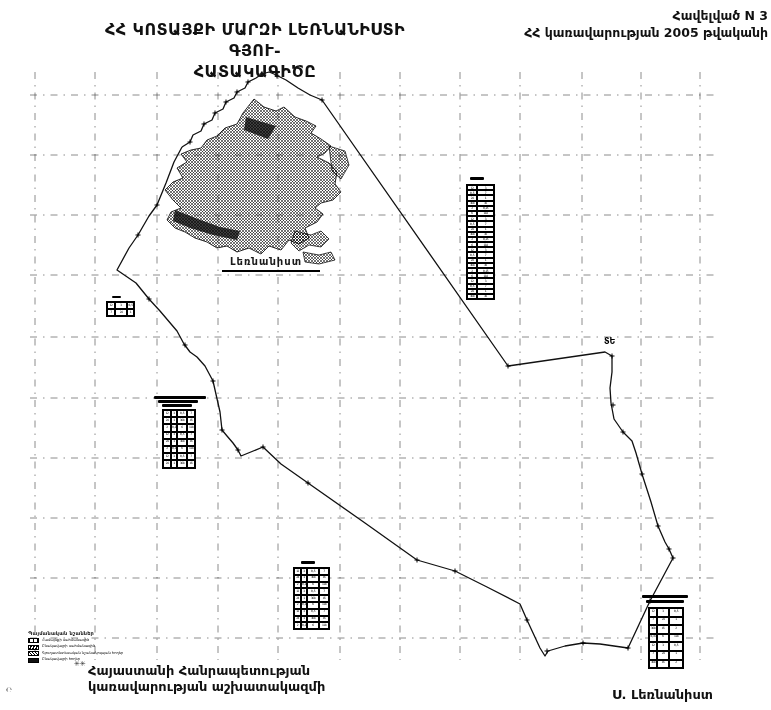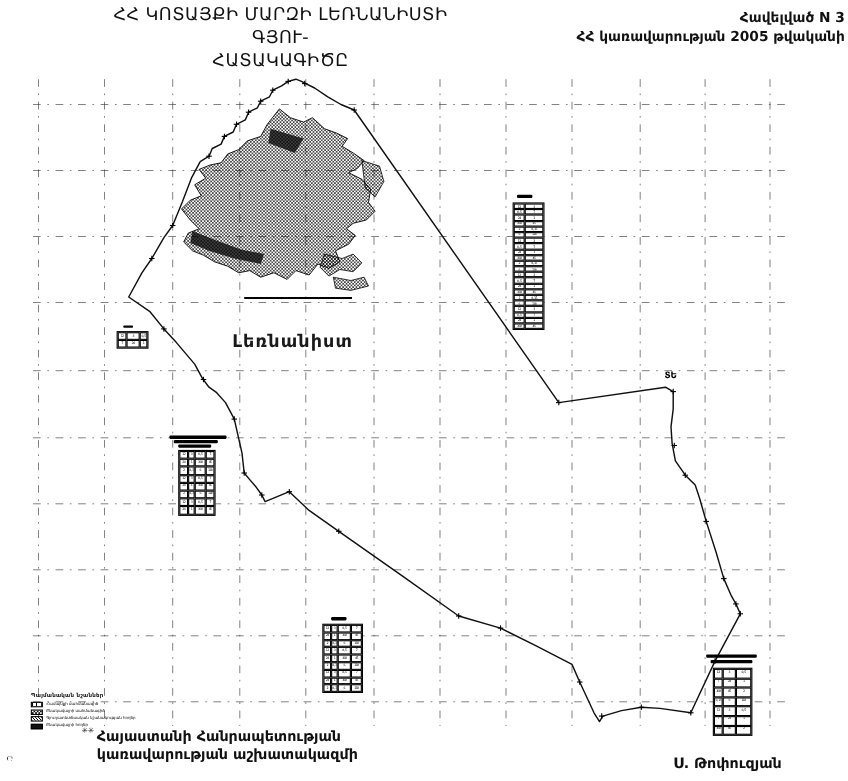--- a/index.html
+++ b/index.html
@@ -1,28 +1,28 @@
 <!DOCTYPE html>
 <html><head>
 <meta charset="utf-8">
 <style>
   html,body{margin:0;padding:0;background:#fff;}
   body{width:771px;height:710px;position:relative;overflow:hidden;
        font-family:"DejaVu Sans",sans-serif;color:#111;
        -webkit-font-smoothing:none;}
   .abs{position:absolute;}
   
-  .title-block{left:84px;top:3px;width:342px;text-align:center;
-Re    font-size:13.5px;font-weight:400;line-height:1.3;letter-spacing:.4px;}
+  .title-block{left:84px;top:20px;width:342px;text-align:center;
+Re    font-size:13.5px;font-weight:700;line-height:1.3;letter-spacing:.4px;}
   .annex-block{left:468px;top:8px;width:300px;text-align:right;
     font-size:12.5px;font-weight:700;line-height:1.35;}
   
   #mapsvg{left:0;top:0;}
   
-  .settlement-label{font-size:16px;font-weight:700;letter-spacing:1px;color:#1a1a1a;margin-top:44px;}
+  .settlement-label{font-size:10px;font-weight:700;letter-spacing:1px;color:#1a1a1a;}
   .marker-label{font-size:8px;font-weight:700;color:#000;}
   
   .mini-table-wrap{position:absolute;}
   .mini-table{display:grid;border:0.8px solid #000;background:#fff;
     box-sizing:border-box;}
   .mini-table .cell{border:0.4px solid #000;font-size:3px;line-height:1;
     overflow:hidden;color:#000;padding:0.5px 0;text-align:center;
     font-family:"DejaVu Sans Mono",monospace;letter-spacing:-0.5px;}
   .caption-bar{position:absolute;background:#000;border-radius:1px;}
   
@@ -361,14 +361,14 @@
         <span class="legend-label">Բնակավայրի հողեր</span>
       </div>
     </div>
 </div>
 
 <div class="abs scan-mark">✳✳</div>
 <div class="abs footer-block">
   <div>Հայաստանի Հանրապետության</div>
   <div>կառավարության աշխատակազմի</div>
 </div>
-<div class="abs signature">Ս. Թոփուզյան</div>
+<div class="abs signature">Ս. Լեռնանիստ</div>
 <div class="abs corner-mark">℮</div>
 
 </body></html>

